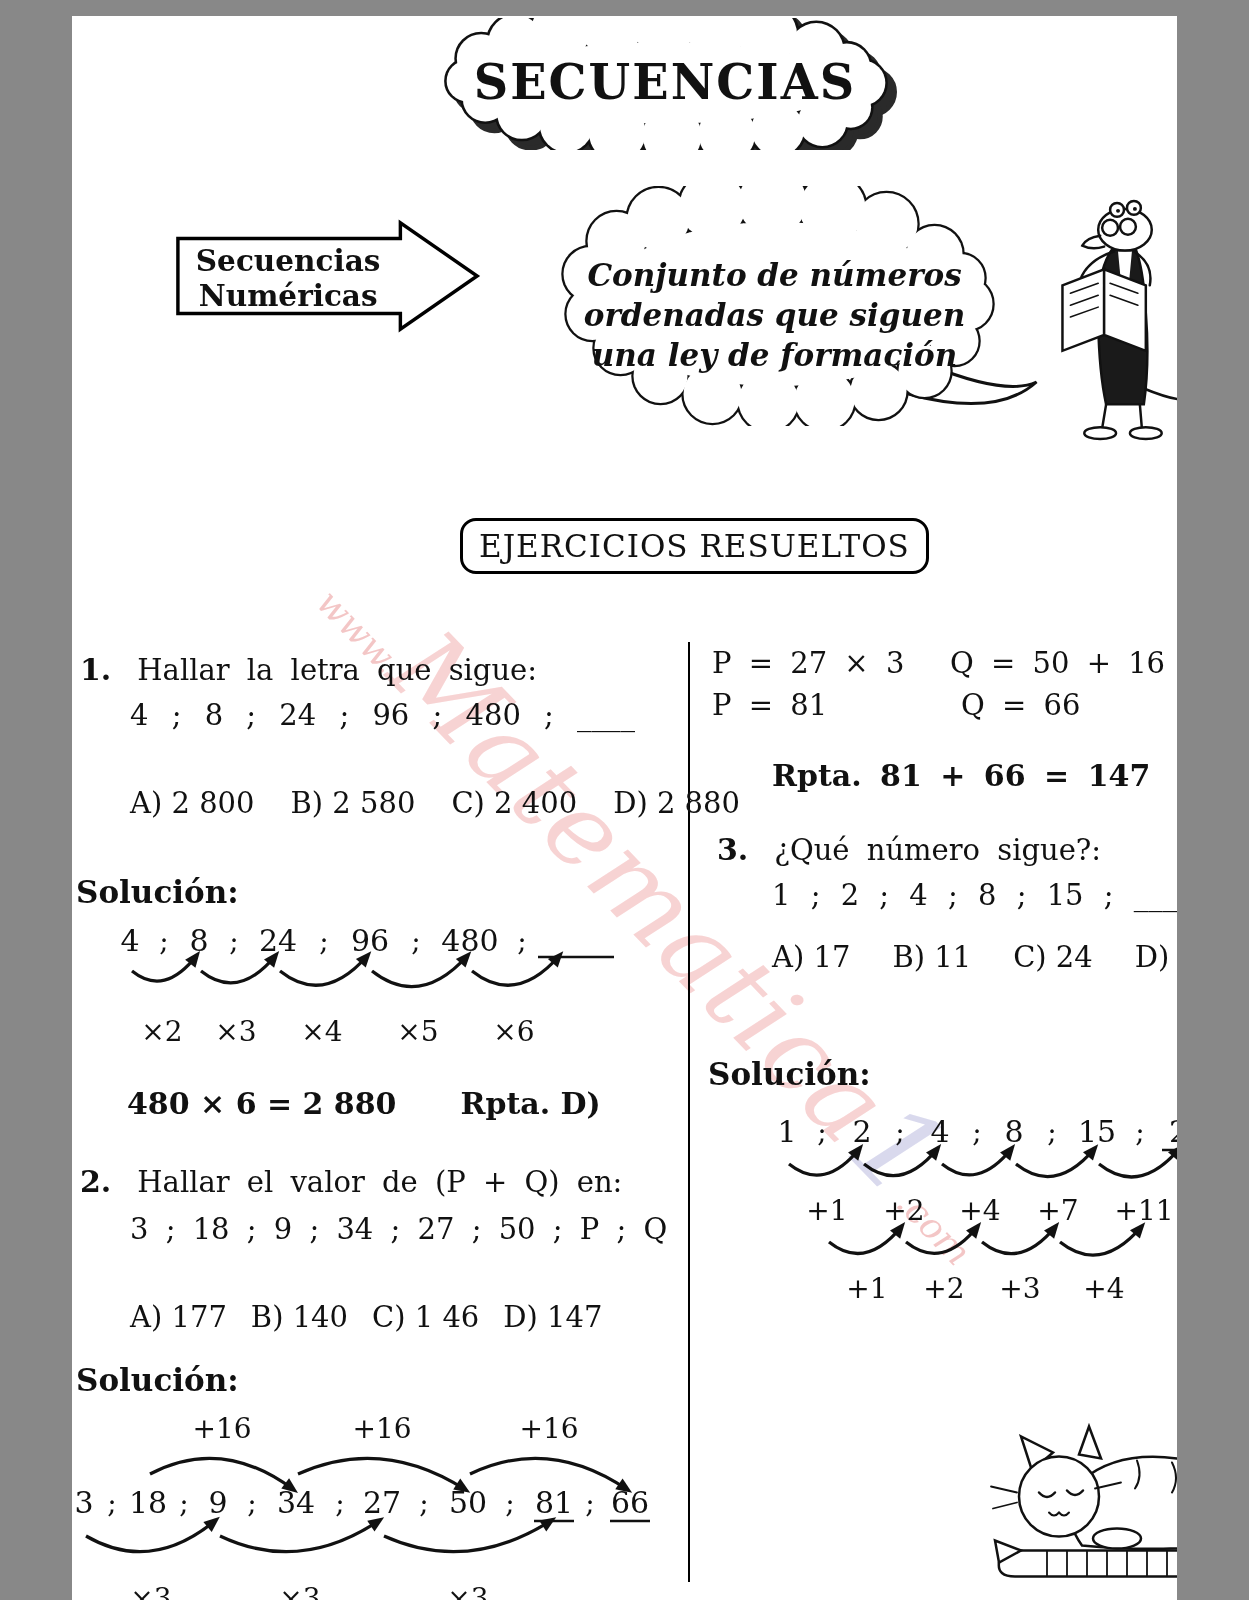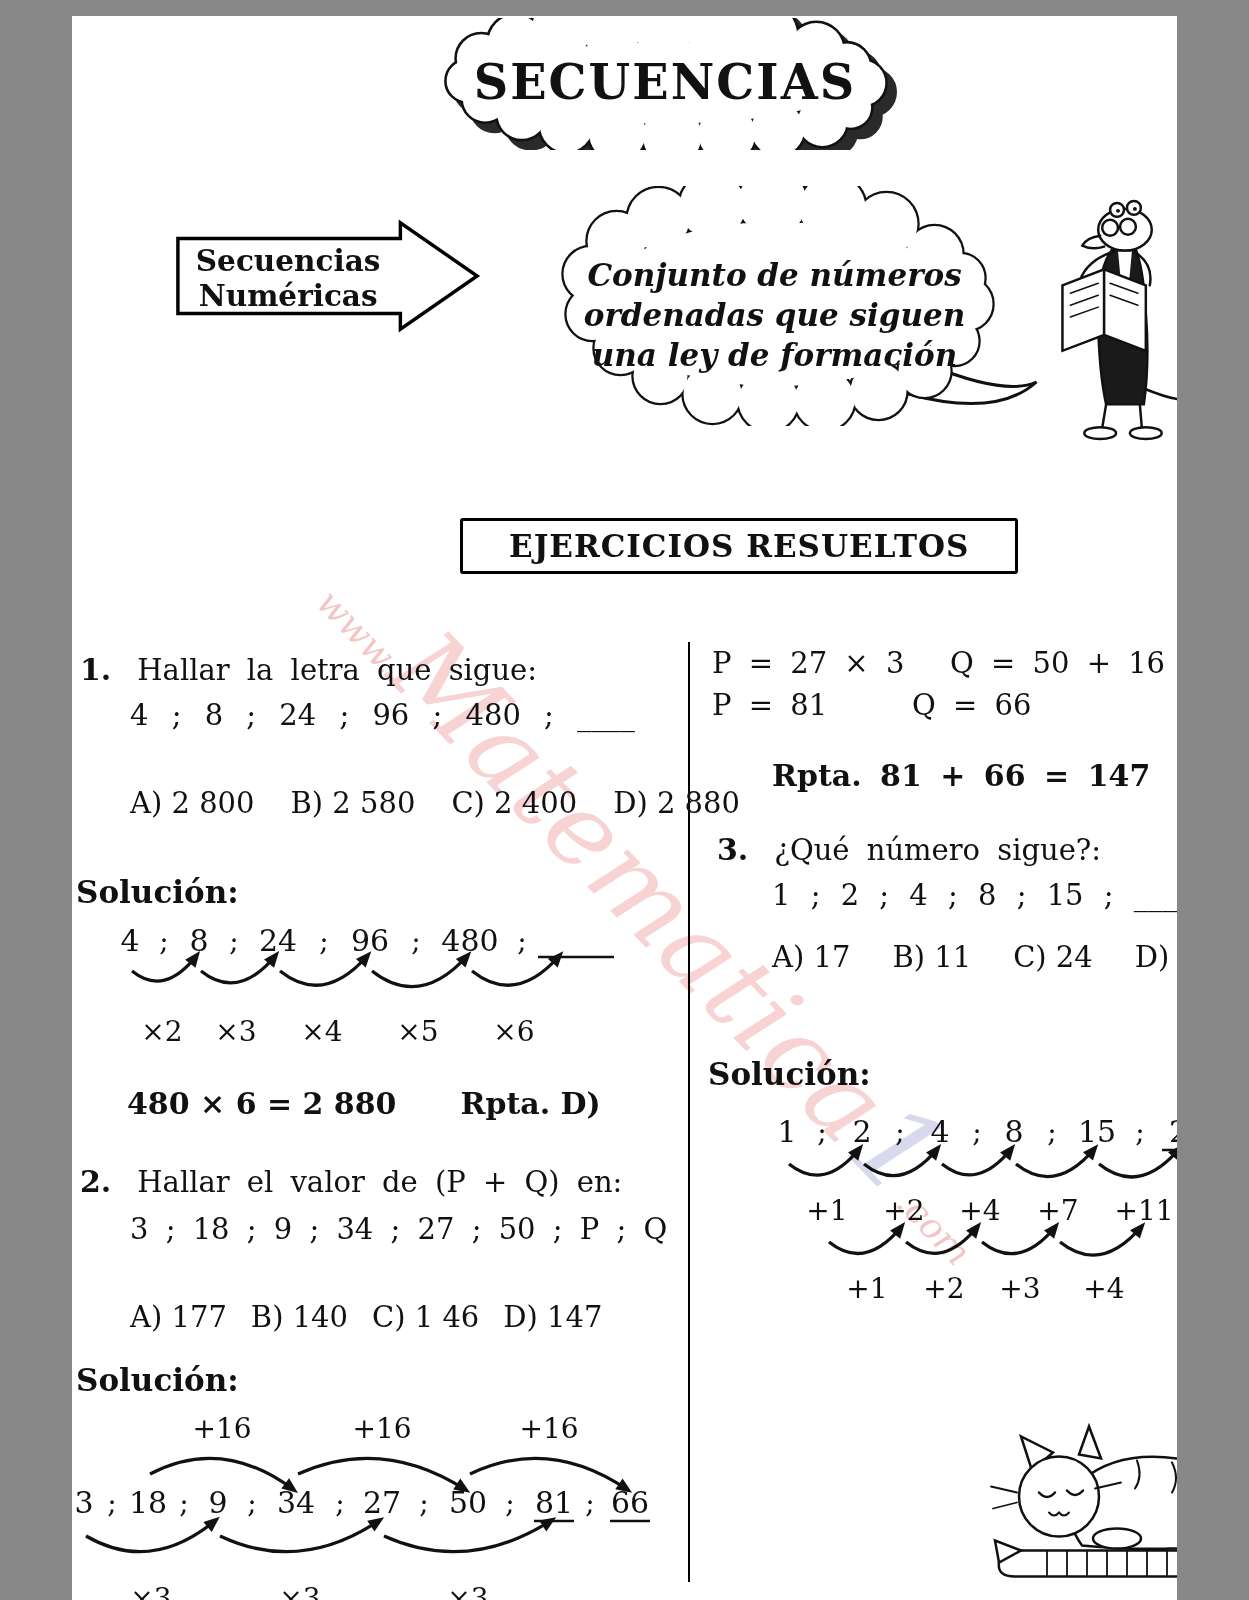--- a/index.html
+++ b/index.html
@@ -5,21 +5,21 @@
   * { margin:0; padding:0; box-sizing:border-box; }
   body { background:#888; font-family:"DejaVu Serif", serif; color:#111; }
   .page { position:relative; width:1105px; height:1600px; background:#fff; overflow:hidden; margin:16px auto; }
   .abs { position:absolute; }
   .line { font-size:29px; word-spacing:8px; white-space:nowrap; }
   .seq { font-size:29px; white-space:nowrap; }
   .opts { display:flex; font-size:29px; white-space:nowrap; }
   .bold { font-weight:bold; }
   .exnum { font-weight:bold; font-size:30px; margin-right:26px; }
   .sol-label { font-size:31px; font-weight:bold; }
-  .banner { border:3px solid #000; border-radius:3px; padding:7px 46px; font-size:31px; font-weight:bold;
+  .banner { border:3px solid #000; border-radius:16px; padding:7px 16px; font-size:31px; font-weight:normal;
             letter-spacing:1px; background:#fff; white-space:nowrap; }
   .divider { position:absolute; width:2px; background:#000; }
   .watermark { position:absolute; left:322px; top:512px; transform:rotate(46deg); transform-origin:0 0;
                white-space:nowrap; font-style:italic; opacity:.5; }
   .wm-small { font-size:36px; color:#e98f8f; }
   .wm-big { font-size:106px; color:#f0a8a8; letter-spacing:2px; }
   .wm-one { font-size:118px; color:#b5b5dd; }
   svg text { font-family:"DejaVu Serif", serif; fill:#111; }
   .t30 { font-size:30px; }
   .t28 { font-size:28px; }
@@ -252,21 +252,21 @@
     <line x1="462" y1="113" x2="502" y2="113" stroke="#111" stroke-width="2.5"></line>
     <line x1="538" y1="113" x2="578" y2="113" stroke="#111" stroke-width="2.5"></line>
     <text class="t28" x="79" y="200" text-anchor="middle">×3</text>
     <text class="t28" x="228" y="200" text-anchor="middle">×3</text>
     <text class="t28" x="396" y="200" text-anchor="middle">×3</text>
   </svg>
 
   <div class="abs line" style="left:640px;top:630px">P = 27 × 3</div>
   <div class="abs line" style="left:878px;top:630px">Q = 50 + 16</div>
   <div class="abs line" style="left:640px;top:672px">P = 81</div>
-  <div class="abs line" style="left:840px;top:672px">Q = 66</div>
+  <div class="abs line" style="left:889px;top:672px">Q = 66</div>
   <div class="abs line bold" style="left:700px;top:742px;font-size:30px">Rpta. 81 + 66 = 147</div>
 
   <div class="abs" style="left:645px;top:816px;display:flex;align-items:baseline">
     <span class="exnum">3.</span>
     <span class="line">¿Qué número sigue?:</span>
   </div>
   <div class="abs seq" style="left:700px;top:862px;word-spacing:11px">1 ; 2 ; 4 ; 8 ; 15 ; ____</div>
   <div class="abs opts" style="left:700px;top:924px;gap:42px">
     <span>A) 17</span>
     <span>B) 11</span>

